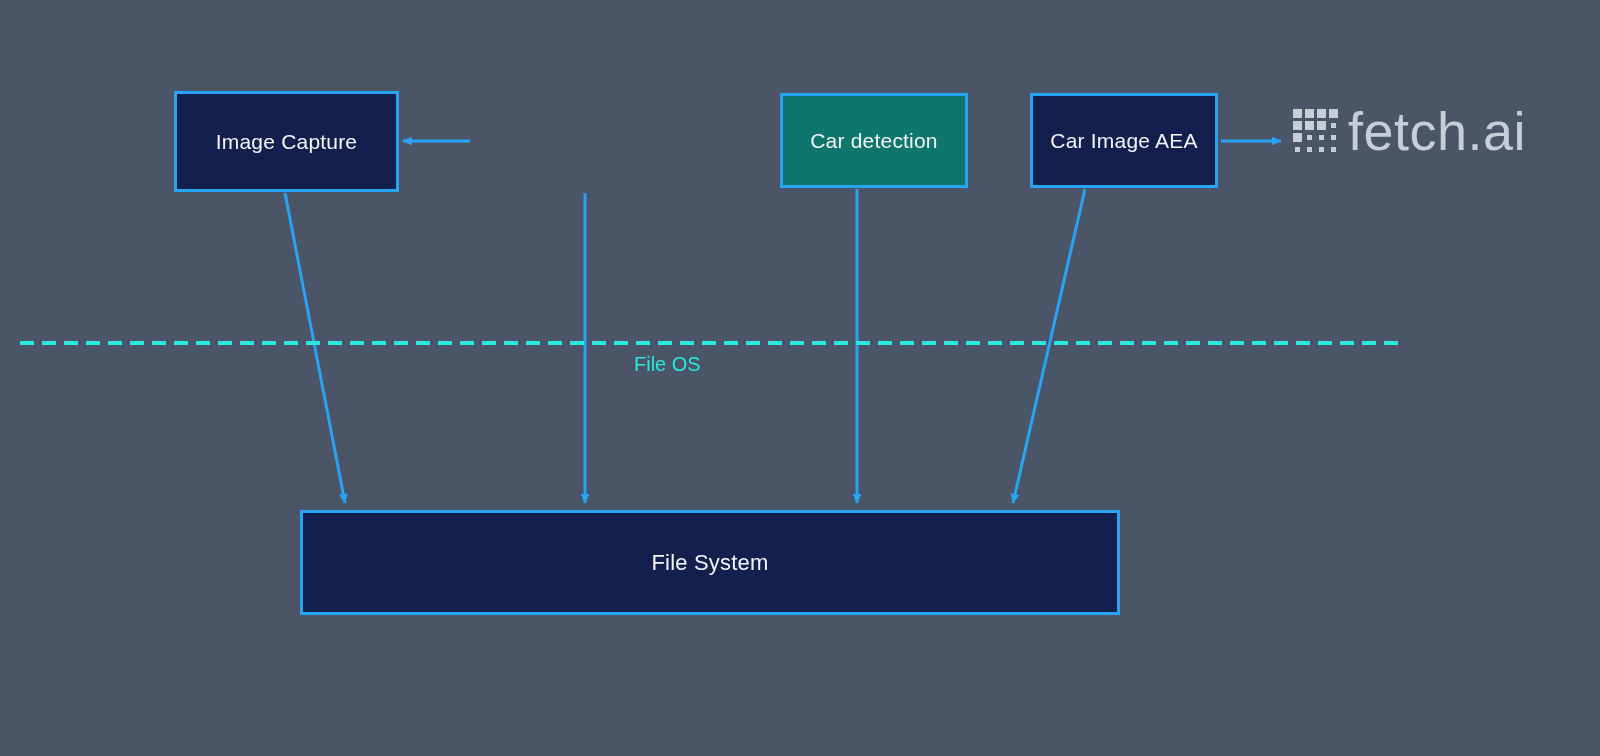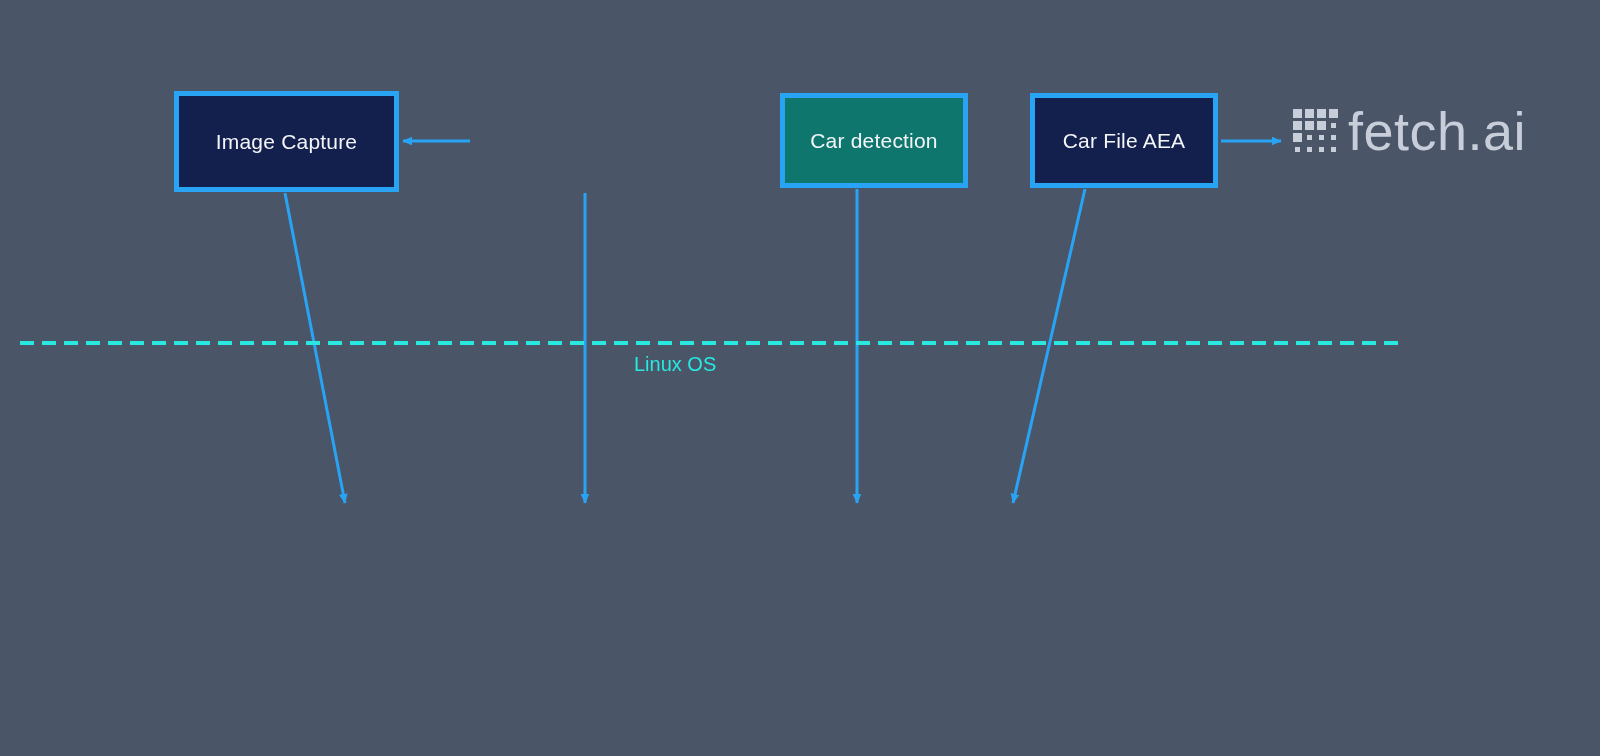--- a/index.html
+++ b/index.html
@@ -24,21 +24,21 @@
     left: 0;
     top: 0;
     width: 1600px;
     height: 756px;
     pointer-events: none;
   }
   .node-box {
     position: absolute;
     box-sizing: border-box;
     background: #131f4d;
-    border: 5px solid #86efac;
+    border: 3px solid #86efac;
     display: flex;
     align-items: center;
     justify-content: center;
     color: #f3f5f8;
     font-size: 21px;
     font-weight: 400;
     letter-spacing: 0.2px;
     text-align: center;
     white-space: nowrap;
   }
@@ -100,24 +100,27 @@
     <line id="boundary-line" stroke="#28e8e0" stroke-width="4" x1="20" y1="343" x2="1400" y2="343" stroke-dasharray="14 8"></line>
   </svg>
 
   <div class="node-box" id="node-0" style="left: 174px; top: 91px; width: 225px; height: 101px; background: rgb(19, 31, 77); border-color: rgb(41, 164, 245); color: rgb(243, 245, 248);">
     <span>Image Capture</span>
   </div>
   <div class="node-box" id="node-2" style="left: 780px; top: 93px; width: 188px; height: 95px; background: #0f766e; border-color: rgb(41, 164, 245); color: rgb(243, 245, 248);">
     <span>Car detection</span>
   </div>
   <div class="node-box" id="node-3" style="left: 1030px; top: 93px; width: 188px; height: 95px; background: rgb(19, 31, 77); border-color: rgb(41, 164, 245); color: rgb(243, 245, 248);">
-    <span>Car File AEA</span>
+    <span>Car Image AEA</span>
+  </div>
+  <div class="node-box wide" id="node-4" style="left: 300px; top: 510px; width: 820px; height: 105px; background: rgb(19, 31, 77); border-color: rgb(41, 164, 245); color: rgb(243, 245, 248);">
+    <span>File System</span>
   </div>
 
-  <div id="boundary-label" style="left: 634px; top: 353px; color: rgb(40, 232, 224);">Linux OS</div>
+  <div id="boundary-label" style="left: 634px; top: 353px; color: rgb(40, 232, 224);">File OS</div>
 
   <div id="brand-logo" style="left: 1292px; top: 104px;">
     <span id="brand-dot-grid">
         <i style="width: 9px; height: 9px; background: rgb(200, 206, 217);"></i>
         <i style="width: 9px; height: 9px; background: rgb(200, 206, 217);"></i>
         <i style="width: 9px; height: 9px; background: rgb(200, 206, 217);"></i>
         <i style="width: 9px; height: 9px; background: rgb(200, 206, 217);"></i>
         <i style="width: 9px; height: 9px; background: rgb(200, 206, 217);"></i>
         <i style="width: 9px; height: 9px; background: rgb(200, 206, 217);"></i>
         <i style="width: 9px; height: 9px; background: rgb(200, 206, 217);"></i>

